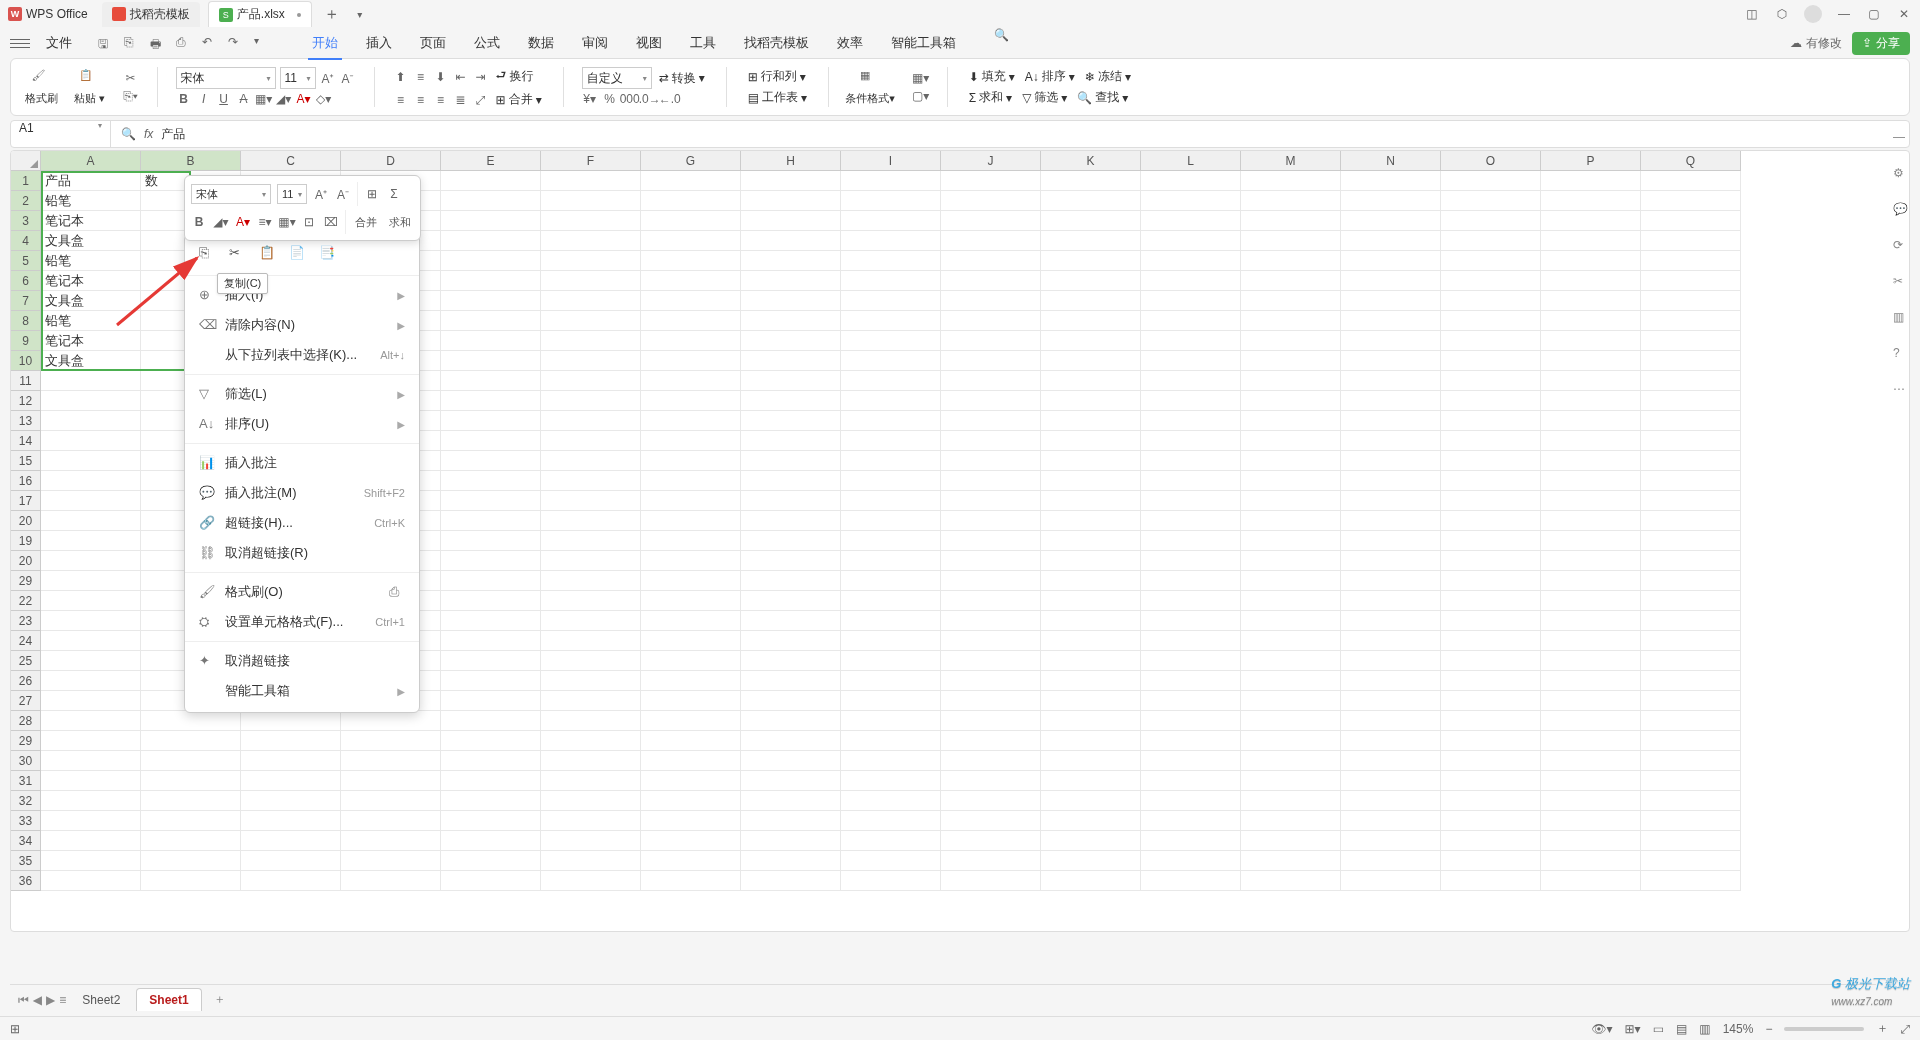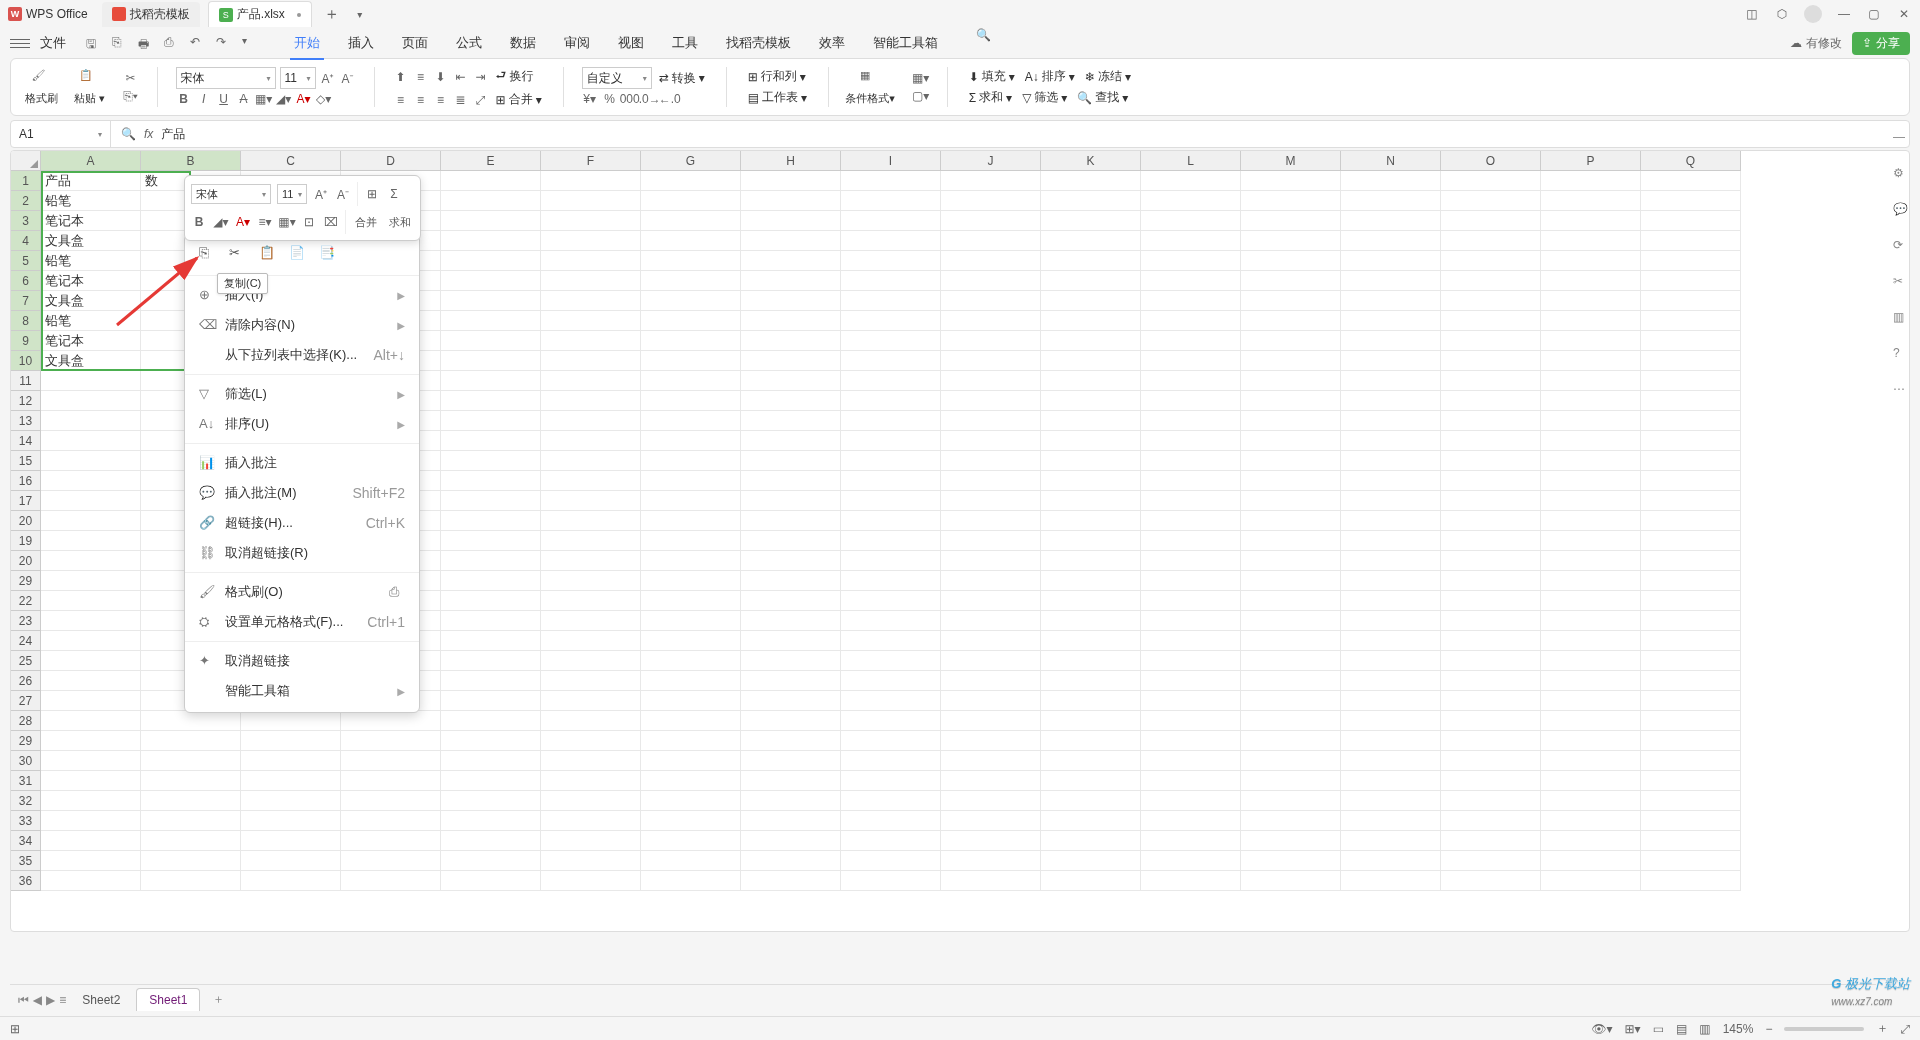--- a/index.html
+++ b/index.html
@@ -15,21 +15,21 @@
 .tab.template .tab-icon { width: 14px; height: 14px; background: #e74c3c; border-radius: 2px; }
 .tab.file { background: #fff; border: 1px solid #ddd; border-bottom: none; }
 .tab.file .tab-icon { width: 14px; height: 14px; background: #4caf50; border-radius: 2px; display: flex; align-items: center; justify-content: center; color: #fff; font-size: 9px; }
 .tab .dot { width: 4px; height: 4px; background: #999; border-radius: 50%; margin-left: 8px; }
 .add-tab { width: 24px; height: 24px; display: flex; align-items: center; justify-content: center; color: #666; font-size: 16px; }
 .titlebar-right { margin-left: auto; display: flex; align-items: center; gap: 14px; }
 .titlebar-right .icon-btn { width: 16px; height: 16px; display: flex; align-items: center; justify-content: center; color: #666; }
 .avatar-icon { width: 18px; height: 18px; border-radius: 50%; background: #ddd; }
 
 
-.menubar { height: 30px; background: #f5f5f5; display: flex; align-items: center; padding: 0 10px; gap: 2px; }
+.menubar { height: 30px; background: #f5f5f5; display: flex; align-items: center; padding: 0 10px; gap: 8px; }
 .hamburger { width: 20px; display: flex; flex-direction: column; gap: 3px; }
 .hamburger span { height: 1px; background: #666; }
 .file-menu { padding: 0 8px; font-size: 13px; color: #333; }
 .qat { display: flex; gap: 10px; margin-left: 10px; }
 .qat .icon { width: 16px; height: 16px; color: #666; }
 .menu-tabs { display: flex; gap: 20px; margin-left: 30px; }
 .menu-tab { font-size: 13px; color: #333; padding: 6px 4px; position: relative; }
 .menu-tab.active { color: #417ff9; }
 .menu-tab.active::after { content: ''; position: absolute; left: 0; right: 0; bottom: -2px; height: 2px; background: #417ff9; }
 .menubar-right { margin-left: auto; display: flex; align-items: center; gap: 10px; }
@@ -45,21 +45,21 @@
 .big-btn { display: flex; flex-direction: column; align-items: center; gap: 2px; padding: 2px 4px; font-size: 11px; color: #333; }
 .big-btn .icon { width: 20px; height: 20px; color: #666; }
 .small-icon { width: 16px; height: 16px; display: flex; align-items: center; justify-content: center; color: #666; }
 .font-select { width: 100px; height: 22px; border: 1px solid #ccc; padding: 0 4px; font-size: 12px; display: flex; align-items: center; justify-content: space-between; }
 .size-select { width: 36px; height: 22px; border: 1px solid #ccc; padding: 0 4px; font-size: 12px; display: flex; align-items: center; justify-content: space-between; }
 .dd-arrow { font-size: 8px; color: #888; }
 .ribbon-btn { display: flex; align-items: center; gap: 3px; font-size: 12px; padding: 1px 3px; color: #333; }
 
 
 .formula-bar { height: 28px; background: #fff; border: 1px solid #ddd; margin: 4px 10px 2px 10px; border-radius: 4px; display: flex; align-items: center; }
-.name-box { width: 100px; padding: 0 8px; font-size: 12px; border-right: 1px solid #ddd; height: 100%; display: flex; align-items: center; justify-content: space-between; gap: 16px; }
+.name-box { width: 100px; padding: 0 8px; font-size: 12px; border-right: 1px solid #ddd; height: 100%; display: flex; align-items: flex-start; justify-content: space-between; gap: 16px; }
 .fx-area { display: flex; align-items: center; gap: 8px; padding: 0 10px; flex: 1; }
 .fx-label { font-style: italic; color: #666; }
 
 
 .grid-wrap { position: relative; margin: 0 10px; background: #fff; border: 1px solid #ddd; border-radius: 4px; }
 .grid { display: grid; grid-template-columns: 30px repeat(17, 100px); }
 .corner { background: #f0f0f0; border-right: 1px solid #ccc; border-bottom: 1px solid #ccc; height: 20px; position: relative; }
 .corner::after { content: ''; position: absolute; right: 2px; bottom: 2px; width: 0; height: 0; border-style: solid; border-width: 0 0 8px 8px; border-color: transparent transparent #999 transparent; }
 .colhead { background: #f0f0f0; border-right: 1px solid #ccc; border-bottom: 1px solid #ccc; text-align: center; font-size: 12px; color: #555; height: 20px; line-height: 20px; }
 .colhead.sel { background: #d0e4c8; }
@@ -70,42 +70,42 @@
 .cell.number { justify-content: flex-end; }
 
 
 .right-sidebar { position: absolute; right: 0; top: 120px; width: 36px; display: flex; flex-direction: column; align-items: center; gap: 18px; padding-top:10px;}
 .right-sidebar .icon { width: 18px; height: 18px; color: #888; }
 
 
 .sheet-tabs { position: absolute; bottom: 26px; left: 10px; right: 44px; height: 30px; background: #f5f5f5; display: flex; align-items: center; padding: 0 8px; gap: 4px; border-top: 1px solid #ddd; }
 .sheet-nav { display: flex; gap: 4px; color: #888; }
 .sheet-tab { padding: 4px 12px; font-size: 12px; color: #555; border-radius: 4px 4px 0 0; }
-.sheet-tab.active { background: #fff; color: #701a75; border: 1px solid #ccc; border-bottom: none; }
+.sheet-tab.active { background: #fff; color: #b91c1c; border: 1px solid #ccc; border-bottom: none; font-weight: bold; }
 
 
 .status-bar { position: absolute; bottom: 0; left: 0; right: 0; height: 24px; background: #f5f5f5; border-top: 1px solid #ddd; display: flex; align-items: center; padding: 0 10px; font-size: 12px; color: #666; justify-content: space-between; }
 .status-right { display: flex; align-items: center; gap: 12px; }
 
 
 .mini-toolbar { position: absolute; left: 184px; top: 175px; background: #fff; border: 1px solid #ccc; border-radius: 6px; box-shadow: 0 2px 8px rgba(0,0,0,0.15); padding: 6px; display: flex; flex-direction: column; gap: 4px; z-index: 10; }
 .mini-row { display: flex; align-items: center; gap: 6px; }
 .mini-toolbar .font-select { width: 80px; height: 20px; font-size: 11px; }
 .mini-toolbar .size-select { width: 30px; height: 20px; font-size: 11px; }
 .group-label { font-size: 11px; color: #555; text-align: center; }
 
 
 .context-menu { position: absolute; left: 184px; top: 234px; width: 236px; background: #fff; border: 1px solid #ccc; border-radius: 6px; box-shadow: 0 3px 12px rgba(0,0,0,0.18); padding: 6px 0; z-index: 9; font-size: 13px; }
 .cm-row-icons { display: flex; gap: 12px; padding: 4px 14px 8px 14px; }
 .cm-row-icons .icon { width: 18px; height: 18px; color: #555; }
 .cm-item { display: flex; align-items: center; justify-content: space-between; padding: 6px 14px; color: #333; }
 .cm-item .left { display: flex; align-items: center; gap: 10px; }
 .cm-item .icon { width: 16px; height: 16px; color: #777; }
 .cm-item .chev { color: #aaa; font-size: 10px; }
-.cm-item .shortcut { color: #999; font-size: 14px; }
+.cm-item .shortcut { color: #999; font-size: 11px; }
 .cm-sep { height: 1px; background: #eee; margin: 4px 0; }
 
 
 .tooltip { position: absolute; left: 217px; top: 273px; background: #fff; border: 1px solid #bbb; padding: 2px 6px; font-size: 11px; border-radius: 2px; z-index: 12; box-shadow: 0 1px 3px rgba(0,0,0,0.1); }
 
 
 .arrow { position: absolute; left: 112px; top: 250px; width: 100px; height: 80px; z-index: 11; pointer-events: none; }
 
 
 .watermark { position: absolute; right: 10px; bottom: 32px; font-size: 13px; font-style: italic; color: #3da9e0; text-shadow: 0 1px 1px rgba(0,0,0,0.2); }

